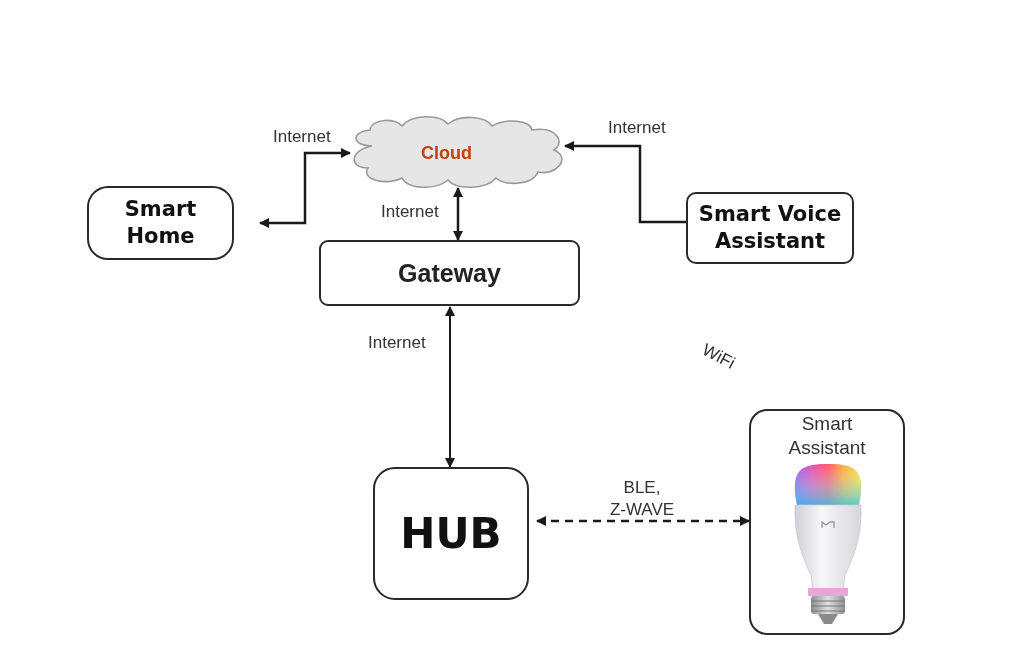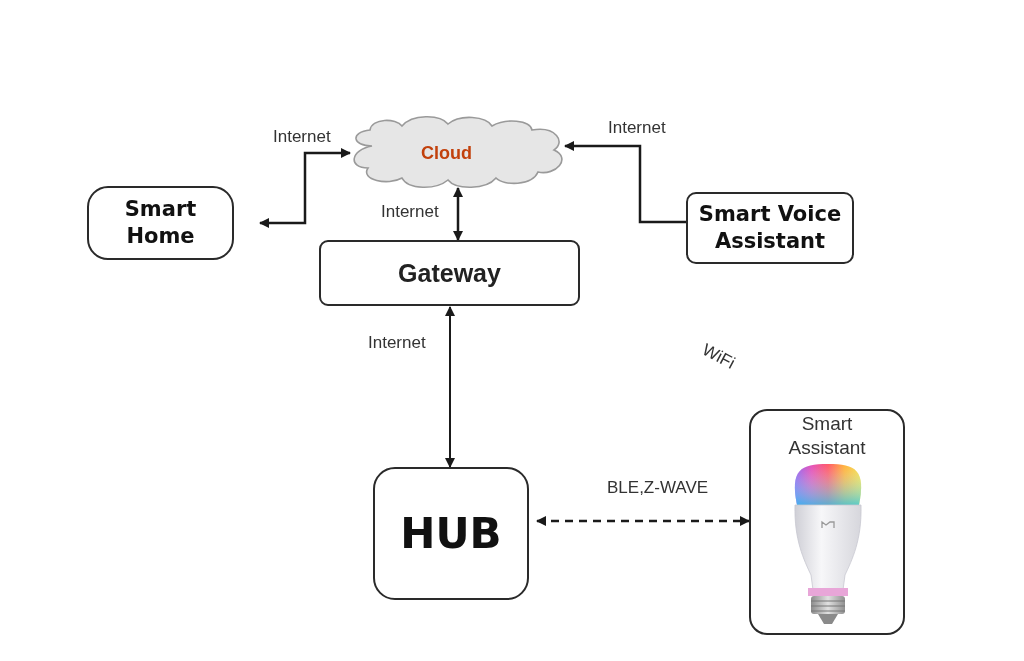--- a/index.html
+++ b/index.html
@@ -89,17 +89,17 @@
   <div style="display:flex;flex-direction:column;font-family:'Liberation Sans',sans-serif;font-size:19px;line-height:24px;color:#333;margin-top:1px;">
     <span>Smart</span>
     <span>Assistant</span>
   </div>
 </div>
 
 <div class="lbl" style="left:273px;top:127px;">Internet</div>
 <div class="lbl" style="left:608px;top:118px;">Internet</div>
 <div class="lbl" style="left:381px;top:202px;">Internet</div>
 <div class="lbl" style="left:368px;top:333px;">Internet</div>
-<div class="lbl" style="left:607px;top:477px;text-align:center;line-height:22px;display:flex;flex-direction:row;align-items:center;width:70px;">
+<div class="lbl" style="left:607px;top:477px;text-align:center;line-height:22px;display:flex;flex-direction:column;align-items:center;width:70px;">
   <span>BLE,</span>
   <span>Z-WAVE</span>
 </div>
 <div class="lbl" style="left:708px;top:340px;transform:rotate(28deg);transform-origin:left top;">WiFi</div>
 
 </body></html>

